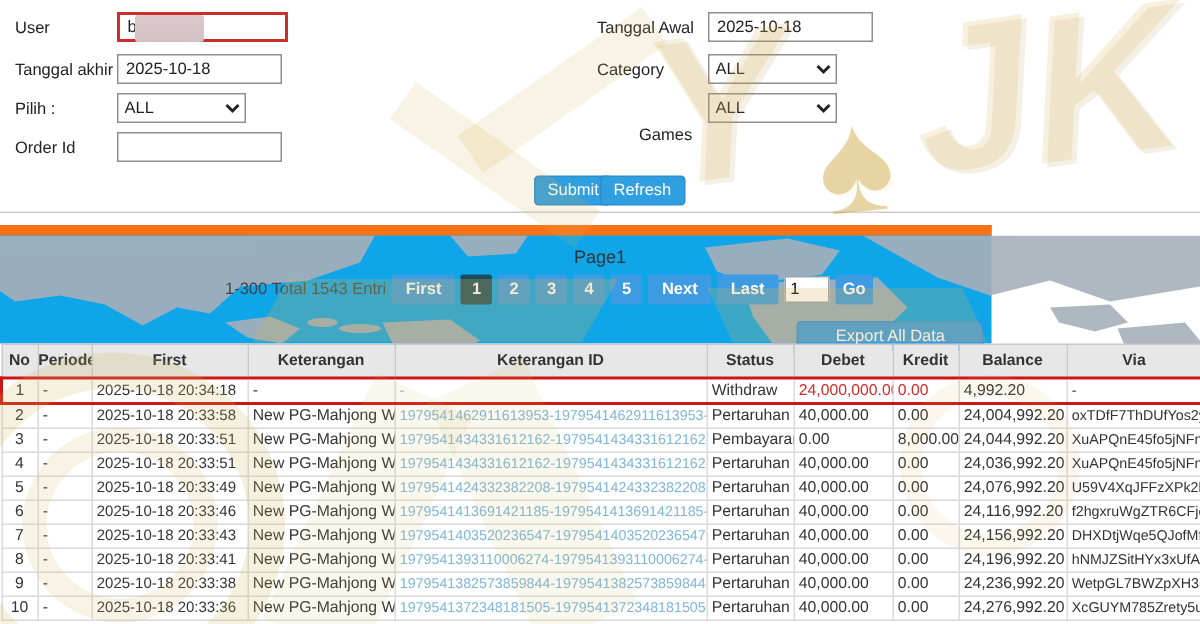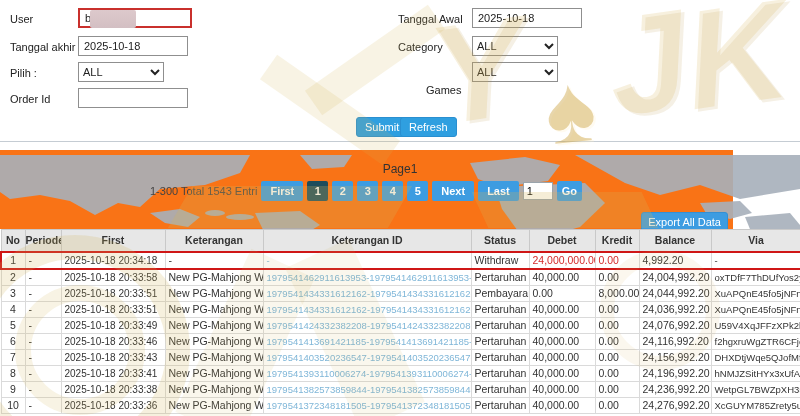--- a/index.html
+++ b/index.html
@@ -17,37 +17,37 @@
               border: 1px solid #8f8f8f; background: #fff;
               font-family: "Liberation Sans", sans-serif; }
   .user-box { border: 2px solid #c9302c; width: 114px; }
   .redact { position: absolute; left: 90px; top: 10px; width: 46px; height: 18px;
             background: linear-gradient(#ddc9cc, #d3bfc3); border-radius: 2px; z-index: 3; }
   .btn { position: absolute; height: 20px; background: #2f9fe0; color: #fff; border: 1px solid #2a8fd0;
          border-radius: 3px; font-size: 11px; font-family: "Liberation Sans", sans-serif;
          cursor: pointer; padding: 0 8px; }
 
   
-  .map { position: absolute; top: 150px; left: 0; width: 733px; height: 79px;
-         background: #f97316; border-top: 5px solid #f97316; z-index: 1; }
+  .map { position: absolute; top: 150px; left: 0; width: 661px; height: 79px;
+         background: #0ea5e9; border-top: 7px solid #f97316; z-index: 1; }
   .map svg { position: absolute; top: 0; left: 0; }
   .page-title { position: absolute; top: 7px; left: 0; width: 800px; text-align: center;
                 font-size: 12px; color: #333; }
   .pag { position: absolute; top: 26px; left: 150px; display: flex; align-items: center; gap: 4px; }
   .entries { font-size: 11px; color: #444; }
   .pg-btn { height: 20px; background: #3d9ce1; color: #fff; border: none; border-radius: 2px;
             font-size: 11px; font-weight: bold; padding: 0 9px; cursor: pointer;
             font-family: "Liberation Sans", sans-serif; }
   .pg-num { min-width: 21px; padding: 0 4px; }
   .pg-num.active { background: #1d4d5c; }
   .goto { width: 30px; height: 18px; border: 1px solid #9aa4ac; font-size: 11px; padding: 0 3px; }
   .go-btn { padding: 0 5px; }
   .export-btn { position: absolute; right: 5px; top: 57px; height: 20px; background: #3d9ce1;
                 color: #fff; border: 1px solid #3490d4; border-radius: 3px; font-size: 11px;
-                cursor: pointer; padding: 0 6px; font-family: "Liberation Sans", sans-serif; }
+                cursor: pointer; padding: 0 25px; font-family: "Liberation Sans", sans-serif; }
 
   
   .table-wrap { position: absolute; top: 229px; left: 0; width: 800px; z-index: 1; }
   table { width: 800px; border-collapse: collapse; table-layout: fixed;
           font-size: 10.5px; color: #333; }
   th { background: #e7e7e7; border: 1px solid #c9c9c9; height: 22px; font-size: 10.5px;
        color: #333; font-weight: bold; text-align: center; overflow: hidden; white-space: nowrap; }
   td { border: 1px solid #dadada; height: 15px; line-height: 15px; padding: 0 3px;
        white-space: nowrap; overflow: hidden; background: #fff; }
   td.c-no { text-align: center; }

